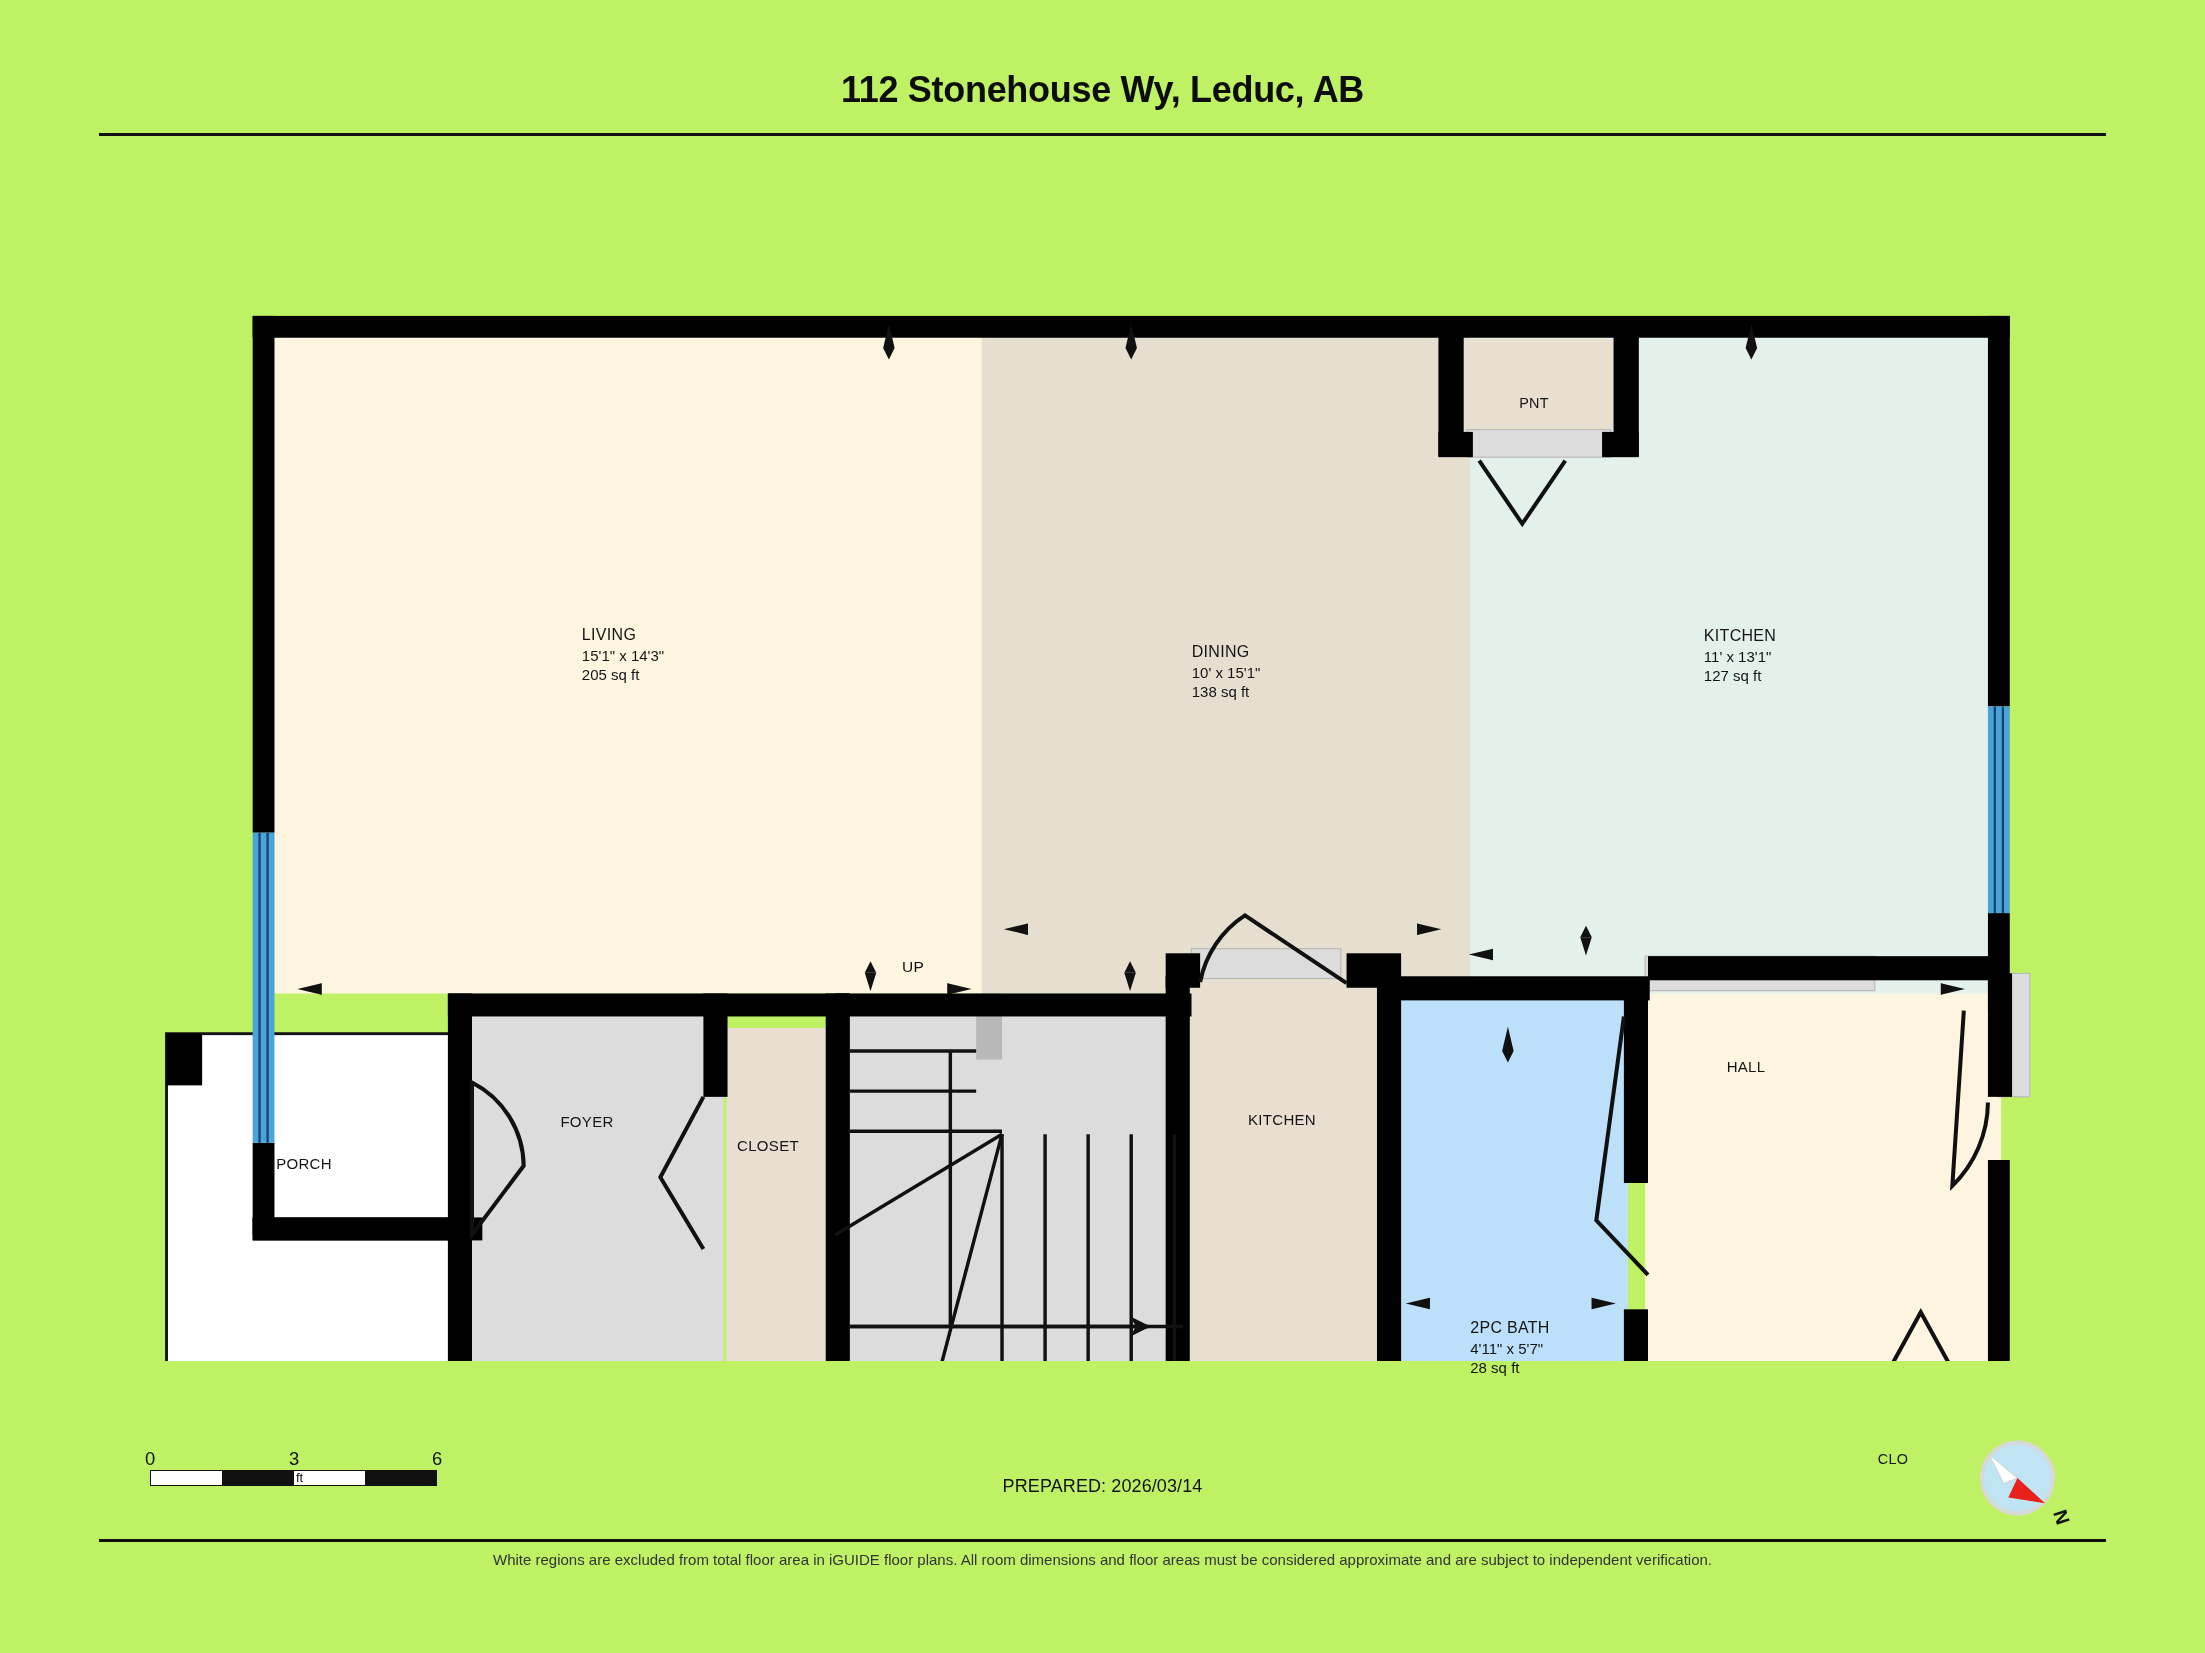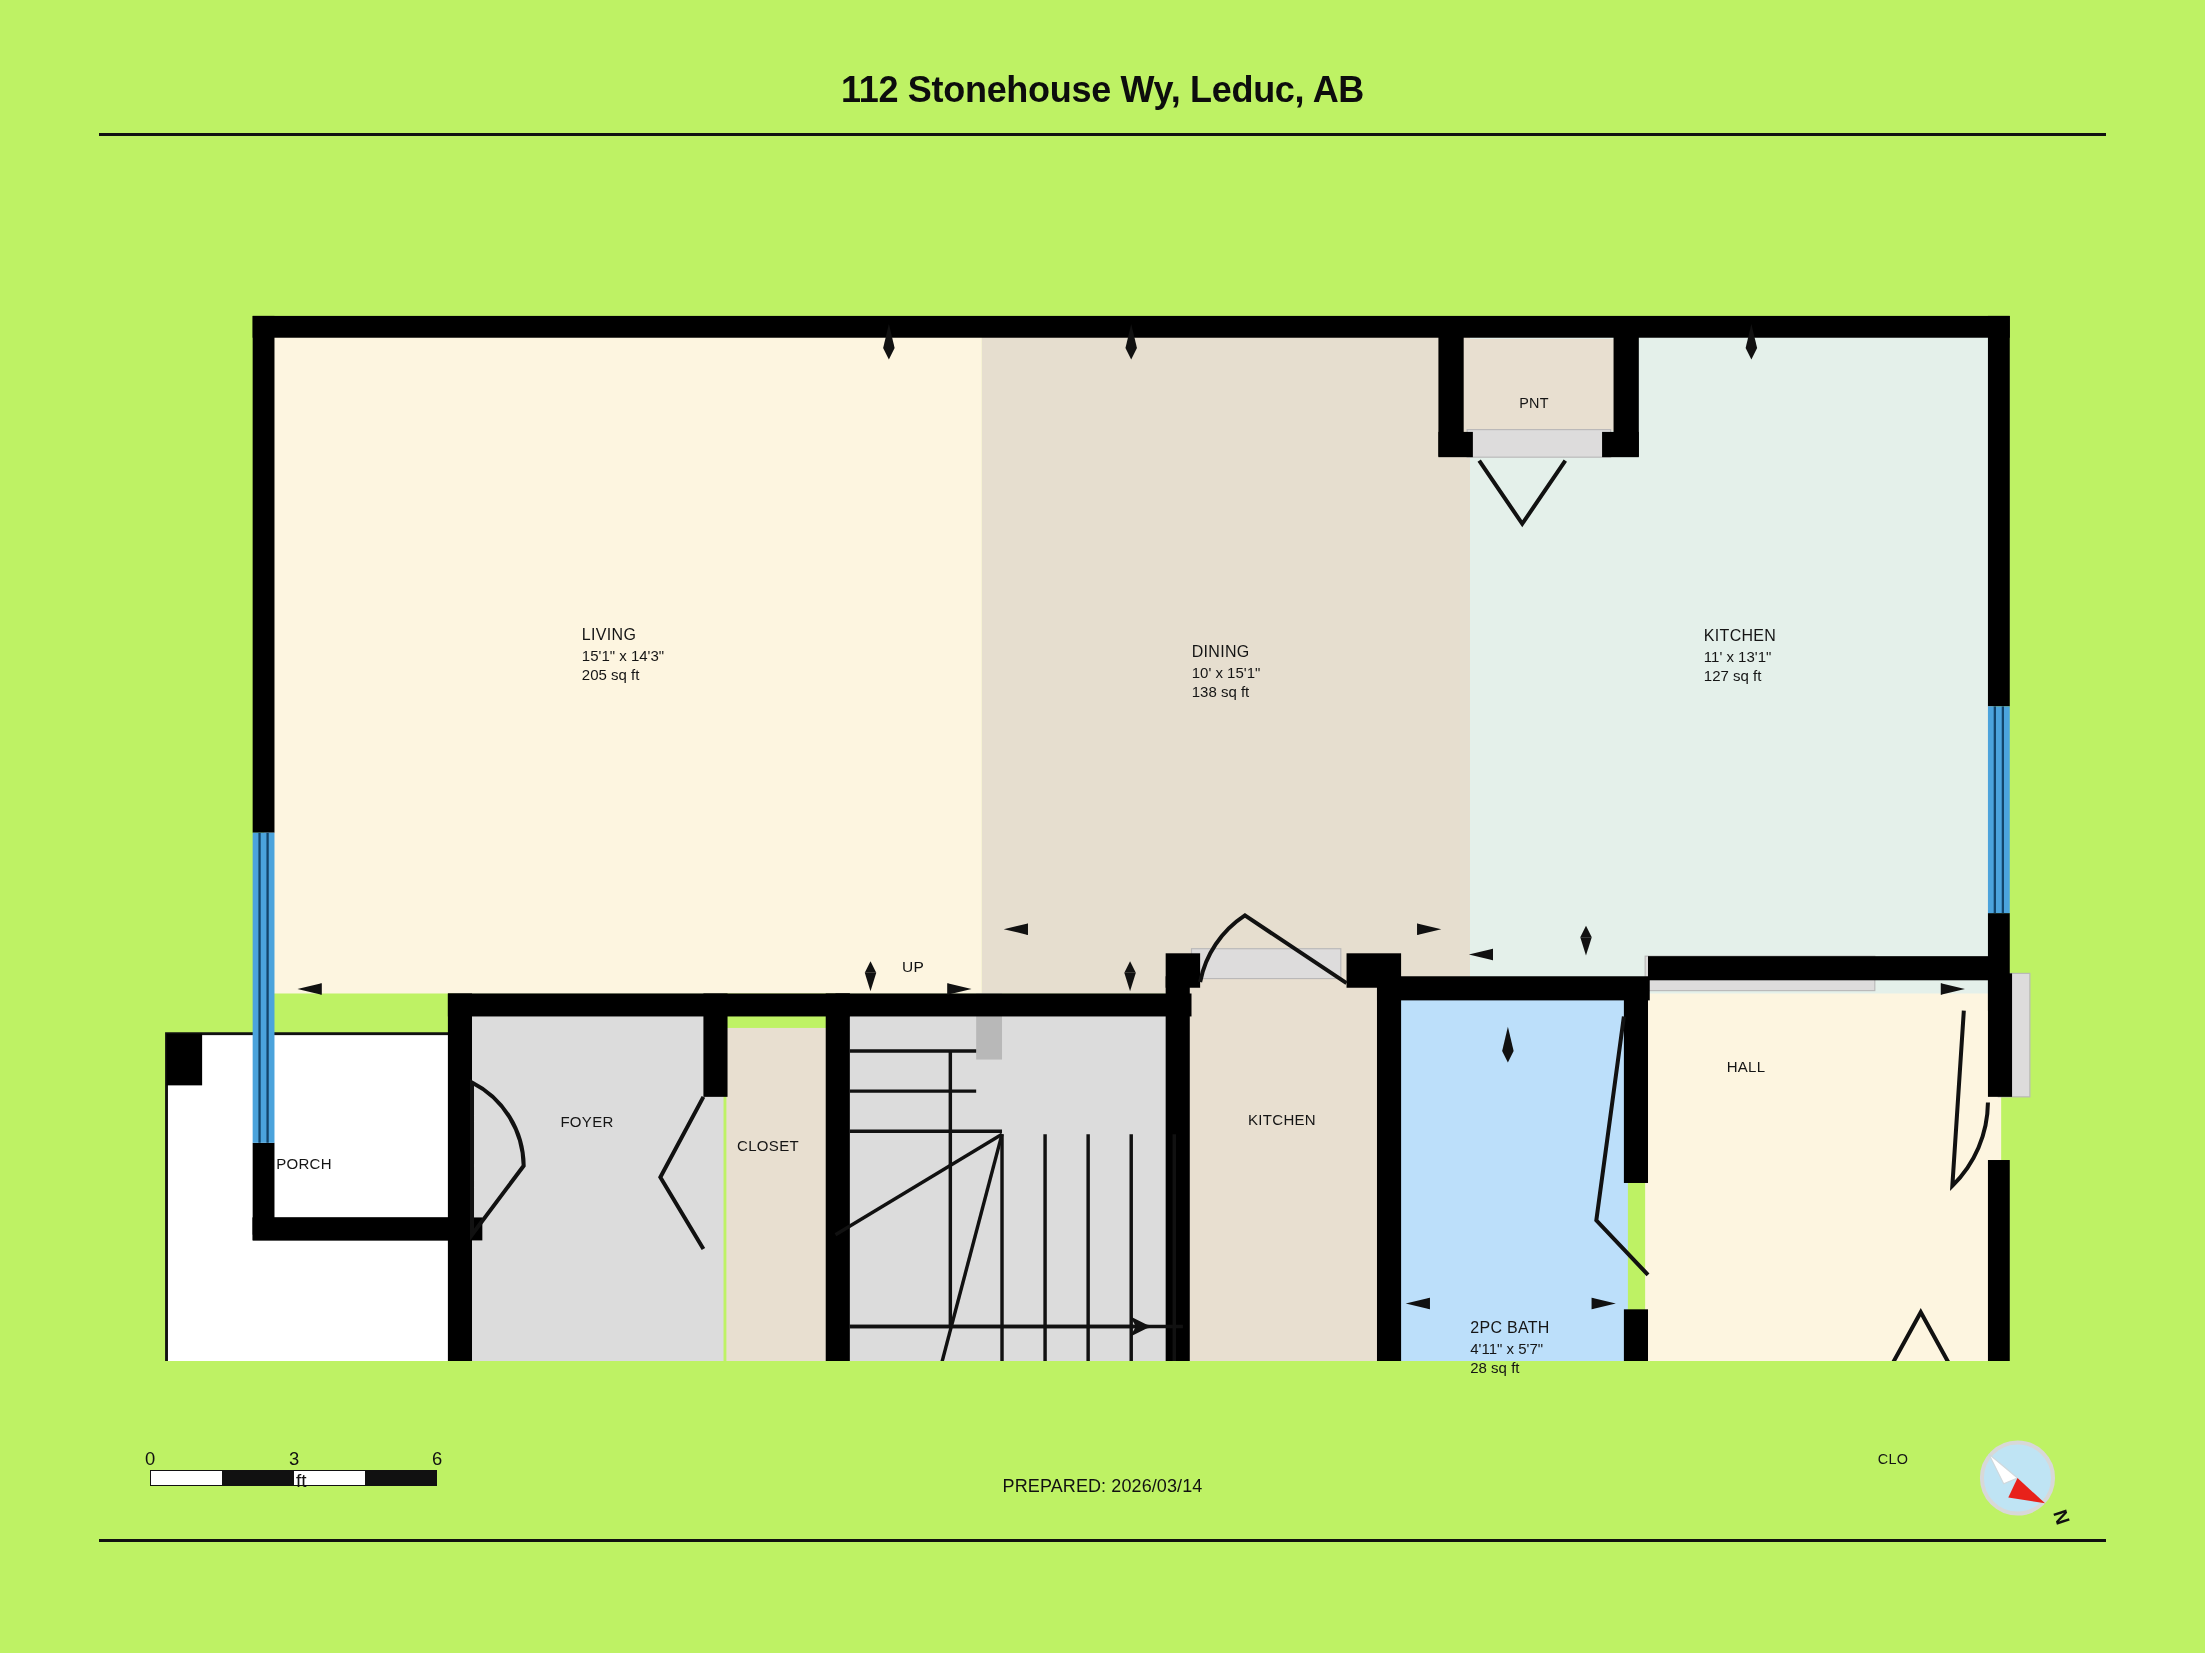--- a/index.html
+++ b/index.html
@@ -48,21 +48,21 @@
     position:absolute;font-size:15.5px;color:#111;transform:translate(-50%,-50%);
     letter-spacing:0.3px;
   }
 
   
   #scalewrap{position:absolute;left:150px;top:1448px;width:310px;}
   #scale-nums{position:relative;height:22px;}
   #scale-nums span{position:absolute;font-size:18.4px;transform:translateX(-50%);color:#111;top:0;}
   #scale-bar{position:relative;height:16px;width:287px;border:1.1px solid #111;box-sizing:border-box;display:flex;}
   #scale-bar div{height:100%;}
-  #scale-unit{position:absolute;left:296px;top:1470px;font-size:19px;color:#111;}
+  #scale-unit{position:absolute;left:296px;top:1470px;font-size:13px;color:#111;}
 
   #prepared{
     position:absolute;left:0;right:0;top:1476px;text-align:center;
     font-size:18px;color:#111;letter-spacing:0.1px;
   }
 
   #compass{position:absolute;left:1967px;top:1431px;width:109px;height:109px;}
 
   #footer-rule{position:absolute;left:99px;right:99px;top:1539px;height:2.9px;background:#111;}
   #disclaimer{
@@ -336,15 +336,16 @@
   <div id="compass">
     <svg width="109" height="109" viewBox="0 0 190 190" xmlns="http://www.w3.org/2000/svg">
       <circle cx="88" cy="82" r="62" fill="#BFE4F4" stroke="#d8d8d8" stroke-width="7"></circle>
       <polygon points="88,82 38,40 64,92" fill="#ffffff" stroke="#cfd8dd" stroke-width="2"></polygon>
       <polygon points="88,82 136,126 72,116" fill="#E8211A"></polygon>
       <text x="150" y="142" font-family="Liberation Sans, sans-serif" font-size="34" font-weight="bold" fill="#111" transform="rotate(72 150 142)">N</text>
     </svg>
   </div>
 
   <div id="footer-rule"></div>
+  <div id="disclaimer">White regions are excluded from total floor area in iGUIDE floor plans. All room dimensions and floor areas must be considered approximate and are subject to independent verification.</div>
 
 </div>
 
 
 </body></html>

